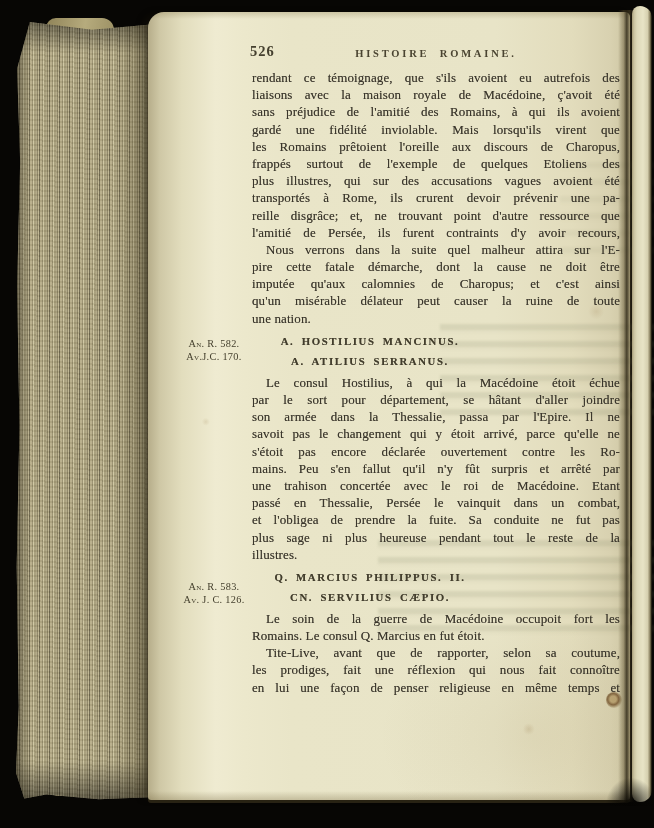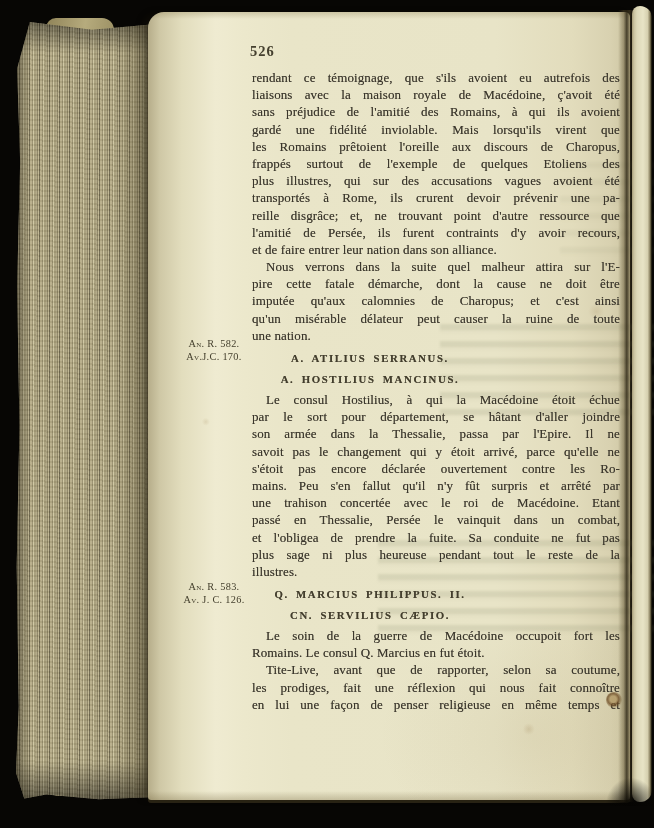--- a/index.html
+++ b/index.html
@@ -129,45 +129,45 @@
   <div class="corner corner-top"></div>
   <div class="corner corner-bottom"></div>
   <div class="fore-edge"></div>
 
   <div class="page">
     <div class="bleed bleed-a"></div>
     <div class="bleed bleed-b"></div>
     <div class="bleed bleed-c"></div>
 
     <div class="page-number">526</div>
+    <div class="running-title">HISTOIRE ROMAINE.</div>
 
     <div class="text-column" id="text-column">
         <div class="block paragraph">
           <div class="line just">rendant ce témoignage, que s'ils avoient eu autrefois des</div>
           <div class="line just">liaisons avec la maison royale de Macédoine, ç'avoit été</div>
           <div class="line just">sans préjudice de l'amitié des Romains, à qui ils avoient</div>
           <div class="line just">gardé une fidélité inviolable. Mais lorsqu'ils virent que</div>
           <div class="line just">les Romains prêtoient l'oreille aux discours de Charopus,</div>
           <div class="line just">frappés surtout de l'exemple de quelques Etoliens des</div>
           <div class="line just">plus illustres, qui sur des accusations vagues avoient été</div>
           <div class="line just">transportés à Rome, ils crurent devoir prévenir une pa-</div>
           <div class="line just">reille disgrâce; et, ne trouvant point d'autre ressource que</div>
           <div class="line just">l'amitié de Persée, ils furent contraints d'y avoir recours,</div>
-          <div class="line">et de faire entrer leur nation dans son alliance.</div>
         </div>
         <div class="block paragraph">
           <div class="line just ind">Nous verrons dans la suite quel malheur attira sur l'E-</div>
           <div class="line just">pire cette fatale démarche, dont la cause ne doit être</div>
           <div class="line just">imputée qu'aux calomnies de Charopus; et c'est ainsi</div>
           <div class="line just">qu'un misérable délateur peut causer la ruine de toute</div>
           <div class="line">une nation.</div>
         </div>
         <div class="block heading">
+          <div class="line">A. HOSTILIUS MANCINUS.</div>
           <div class="line">A. ATILIUS SERRANUS.</div>
-          <div class="line">A. HOSTILIUS MANCINUS.</div>
         </div>
         <div class="block paragraph">
           <div class="line just ind">Le consul Hostilius, à qui la Macédoine étoit échue</div>
           <div class="line just">par le sort pour département, se hâtant d'aller joindre</div>
           <div class="line just">son armée dans la Thessalie, passa par l'Epire. Il ne</div>
           <div class="line just">savoit pas le changement qui y étoit arrivé, parce qu'elle ne</div>
           <div class="line just">s'étoit pas encore déclarée ouvertement contre les Ro-</div>
           <div class="line just">mains. Peu s'en fallut qu'il n'y fût surpris et arrêté par</div>
           <div class="line just">une trahison concertée avec le roi de Macédoine. Etant</div>
           <div class="line just">passé en Thessalie, Persée le vainquit dans un combat,</div>

